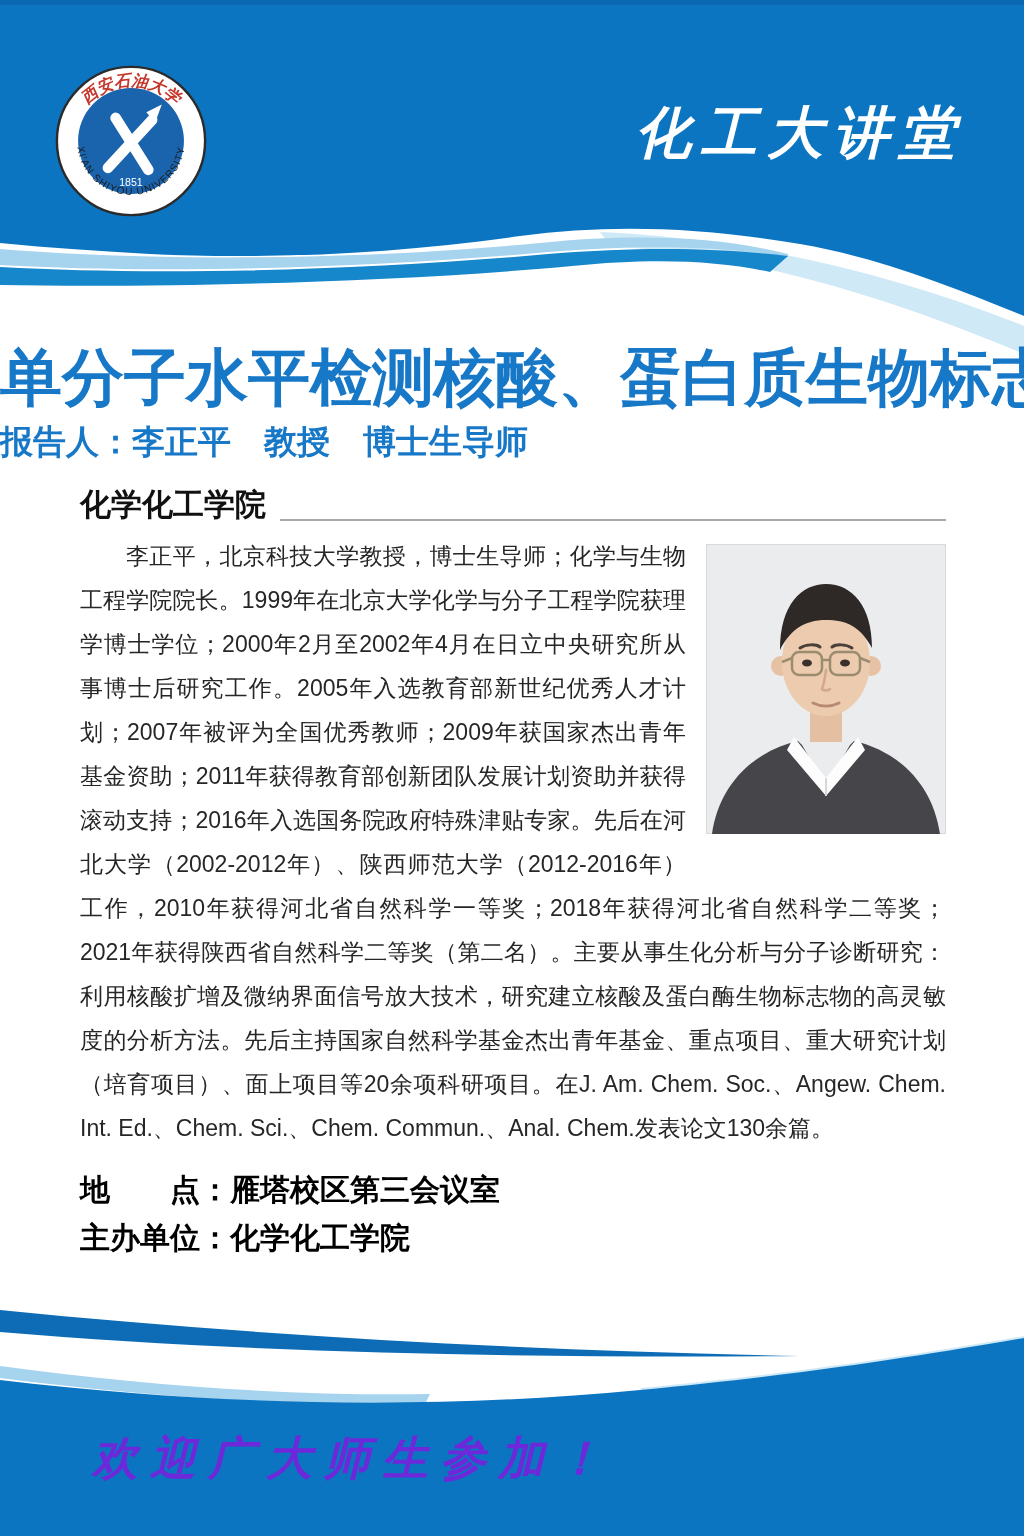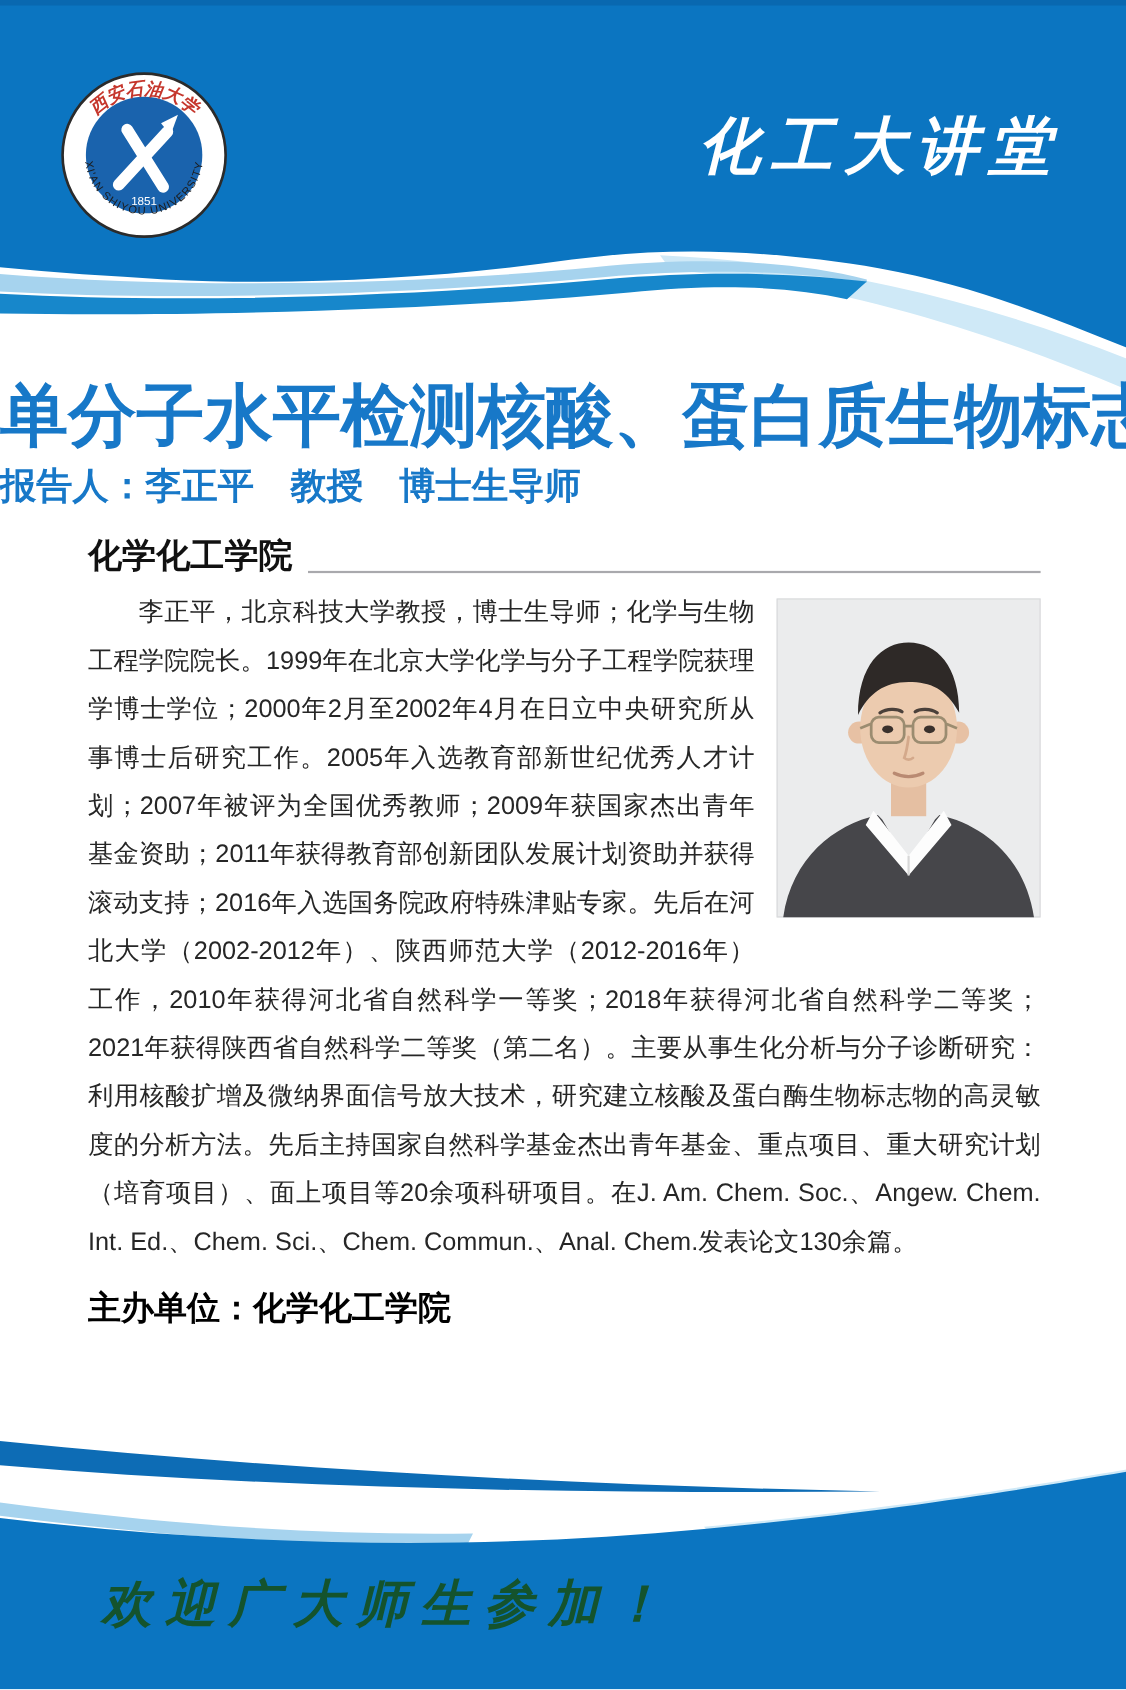--- a/index.html
+++ b/index.html
@@ -57,21 +57,21 @@
     text-align:justify;text-indent:2em;
   }
   
   .details{left:80px;top:1166px;width:880px;}
   .detail-line{
     color:#000;font-size:30px;font-weight:bold;line-height:48px;
     white-space:nowrap;
   }
   
   .welcome{
-    left:92px;top:1428px;color:#14532d;
+    left:92px;top:1428px;color:#6d28d9;
     font-family:"DejaVu Serif","Liberation Serif",serif;
     font-size:46px;font-weight:bold;font-style:italic;letter-spacing:12px;
     white-space:nowrap;
   }
 </style>
 </head>
 <body>
 
 <svg class="abs header-wave" viewBox="0 0 1024 360" preserveAspectRatio="none">
   <path d="M0,0 H1024 V316 C950,286 880,258 800,244 C700,227 610,224 520,236 C400,253 270,260 150,254 C100,251 50,248 0,243 Z" fill="#0b75c1"></path>
@@ -150,20 +150,21 @@
       <ellipse cx="139" cy="119" rx="5" ry="3.5" fill="#3a312c"></ellipse>
 
       <path d="M120,126 C119,134 118,140 116,145 C118,147 122,147 124,145" stroke="#d4a98b" stroke-width="2.5" fill="none" stroke-linecap="round"></path>
       <path d="M107,159 C115,163 125,163 133,159" stroke="#b98a72" stroke-width="3" fill="none" stroke-linecap="round"></path>
     </svg>
   </div>
   <p class="bio-text">李正平，北京科技大学教授，博士生导师；化学与生物工程学院院长。1999年在北京大学化学与分子工程学院获理学博士学位；2000年2月至2002年4月在日立中央研究所从事博士后研究工作。2005年入选教育部新世纪优秀人才计划；2007年被评为全国优秀教师；2009年获国家杰出青年基金资助；2011年获得教育部创新团队发展计划资助并获得滚动支持；2016年入选国务院政府特殊津贴专家。先后在河北大学（2002-2012年）、陕西师范大学（2012-2016年）工作，2010年获得河北省自然科学一等奖；2018年获得河北省自然科学二等奖；2021年获得陕西省自然科学二等奖（第二名）。主要从事生化分析与分子诊断研究：利用核酸扩增及微纳界面信号放大技术，研究建立核酸及蛋白酶生物标志物的高灵敏度的分析方法。先后主持国家自然科学基金杰出青年基金、重点项目、重大研究计划（培育项目）、面上项目等20余项科研项目。在J. Am. Chem. Soc.、Angew. Chem. Int. Ed.、Chem. Sci.、Chem. Commun.、Anal. Chem.发表论文130余篇。</p>
 </div>
 
 <div class="abs details">
+  <div class="detail-line">地　　点：雁塔校区第三会议室</div>
   <div class="detail-line">主办单位：化学化工学院</div>
 </div>
 
 <svg class="abs footer-wave" viewBox="0 0 1024 236" preserveAspectRatio="none">
   <path d="M0,10 C260,36 520,50 800,56 C540,58 260,54 0,32 Z" fill="#0d6cb5"></path>
   <path d="M0,66 C150,86 290,96 430,94 L424,106 C285,106 140,96 0,78 Z" fill="#a6d3ee"></path>
   <path d="M640,88 C810,72 930,52 1024,36 L1024,50 C935,64 815,84 650,100 Z" fill="#cfe9f7"></path>
   <path d="M0,80 C220,106 430,110 640,90 C810,74 930,54 1024,38 V236 H0 Z" fill="#0b75c1"></path>
 </svg>
 

